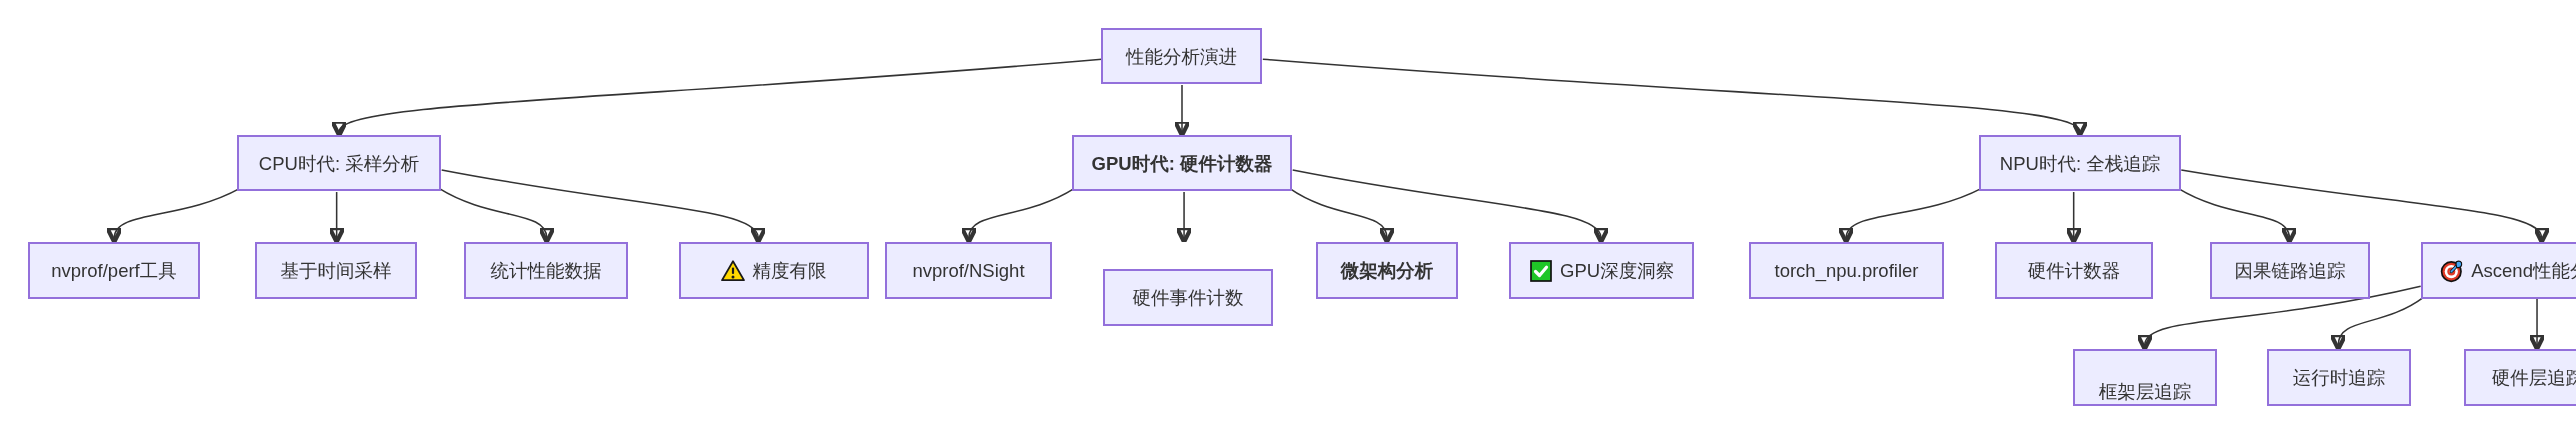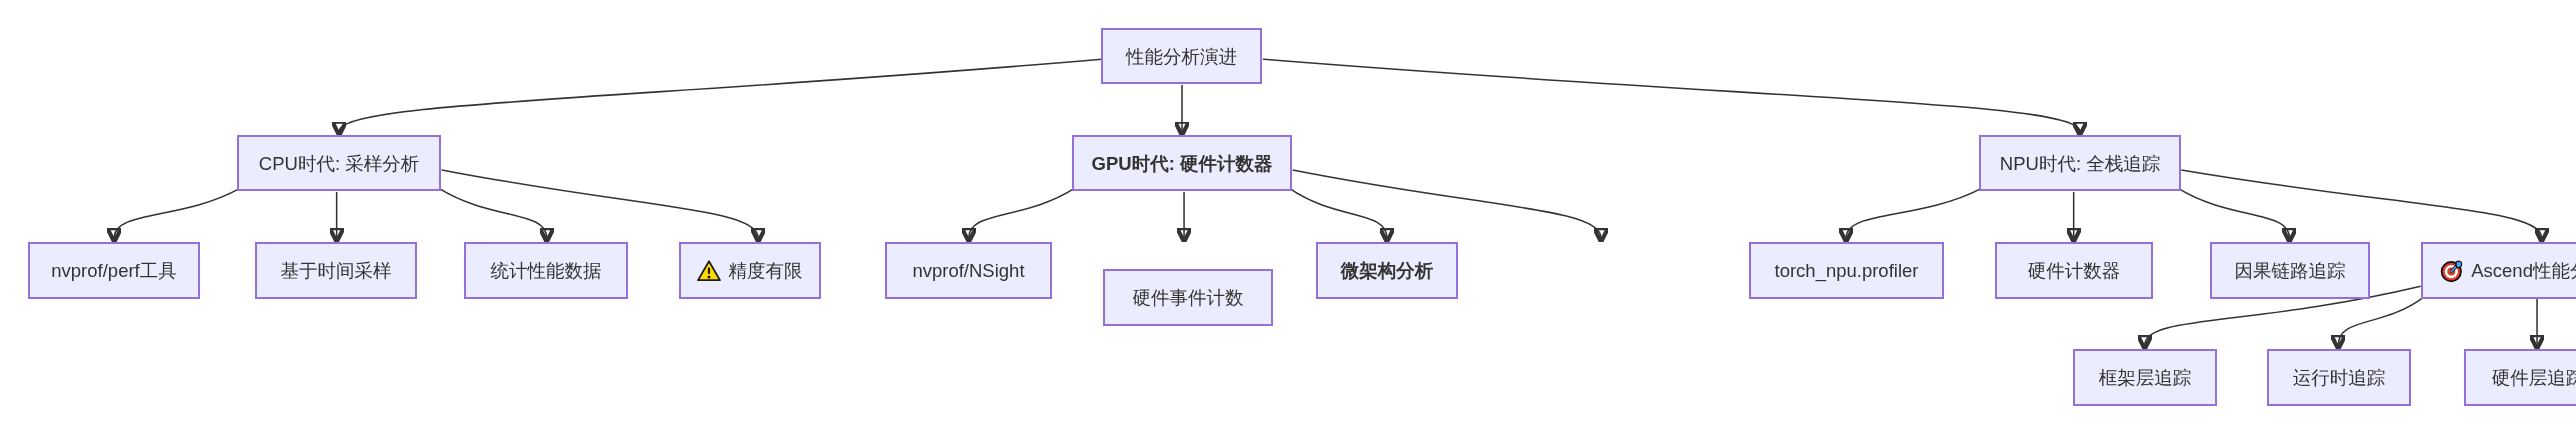--- a/index.html
+++ b/index.html
@@ -74,39 +74,48 @@
 
   <div class="node row34" style="left:28px;top:242px;width:172px;">
     <span class="label">nvprof/perf工具</span>
   </div>
   <div class="node row34" style="left:255px;top:242px;width:162px;">
     <span class="label">基于时间采样</span>
   </div>
   <div class="node row34" style="left:464px;top:242px;width:164px;">
     <span class="label">统计性能数据</span>
   </div>
-  <div class="node row34" style="left:679px;top:242px;width:142px;">
+  <div class="node row34" style="left:679px;top:242px;width:190px;">
     <span class="icon">
       <svg viewBox="0 0 24 24" xmlns="http://www.w3.org/2000/svg">
         <path d="M12 2.2 L23 21.2 L1 21.2 Z" fill="#FFD800" stroke="#1a1a1a" stroke-width="1.7" stroke-linejoin="round"></path>
         <rect x="10.9" y="8.4" width="2.2" height="6.6" rx="1" fill="#1a1a1a"></rect>
         <circle cx="12" cy="18" r="1.5" fill="#1a1a1a"></circle>
       </svg>
     </span>
     <span class="label">精度有限</span>
   </div>
 
   <div class="node row34" style="left:885px;top:242px;width:167px;">
     <span class="label">nvprof/NSight</span>
   </div>
   <div class="node row34" style="left:1103px;top:242px;width:170px;margin-top:27px;">
     <span class="label">硬件事件计数</span>
   </div>
   <div class="node row34" style="left:1316px;top:242px;width:142px;font-weight:bold;">
     <span class="label">微架构分析</span>
+  </div>
+  <div class="node row34" style="left:1509px;top:242px;width:185px;">
+    <span class="icon">
+      <svg viewBox="0 0 24 24" xmlns="http://www.w3.org/2000/svg">
+        <rect x="2" y="2" width="20" height="20" fill="#1FC627" stroke="#111111" stroke-width="1.7"></rect>
+        <path d="M6.5 12.5 L10.5 16.5 L17.5 8.2" stroke="#ffffff" stroke-width="3.2" fill="none" stroke-linecap="round" stroke-linejoin="round"></path>
+      </svg>
+    </span>
+    <span class="label">GPU深度洞察</span>
   </div>
 
   <div class="node row34" style="left:1749px;top:242px;width:195px;">
     <span class="label">torch_npu.profiler</span>
   </div>
   <div class="node row34" style="left:1995px;top:242px;width:158px;">
     <span class="label">硬件计数器</span>
   </div>
   <div class="node row34" style="left:2210px;top:242px;width:160px;">
     <span class="label">因果链路追踪</span>
@@ -119,21 +128,21 @@
         <circle cx="11.3" cy="12.6" r="4.0" fill="#E03A26"></circle>
         <circle cx="11.3" cy="12.6" r="1.7" fill="#ffffff"></circle>
         <path d="M11.3 12.6 L18 5.6" stroke="#111111" stroke-width="3.2" stroke-linecap="round"></path>
         <path d="M11.3 12.6 L18 5.6" stroke="#42A5F5" stroke-width="1.6" stroke-linecap="round"></path>
         <path d="M16.4 2.8 C19.4 1.4 22.2 2.6 21.6 5.8 C21.2 8.2 18.7 9.2 16.6 8.2 C15.8 6.3 15.7 4.6 16.4 2.8 Z" fill="#42A5F5" stroke="#111111" stroke-width="1.2"></path>
       </svg>
     </span>
     <span class="label">Ascend性能分析核心</span>
   </div>
 
-  <div class="node row34" style="left:2073px;top:349px;width:144px;">
+  <div class="node row34" style="left:2073px;top:349px;width:144px;align-items:flex-end;">
     <span class="label">框架层追踪</span>
   </div>
   <div class="node row34" style="left:2267px;top:349px;width:144px;">
     <span class="label">运行时追踪</span>
   </div>
   <div class="node row34" style="left:2464px;top:349px;width:148px;">
     <span class="label">硬件层追踪</span>
   </div>
 
 </div>

